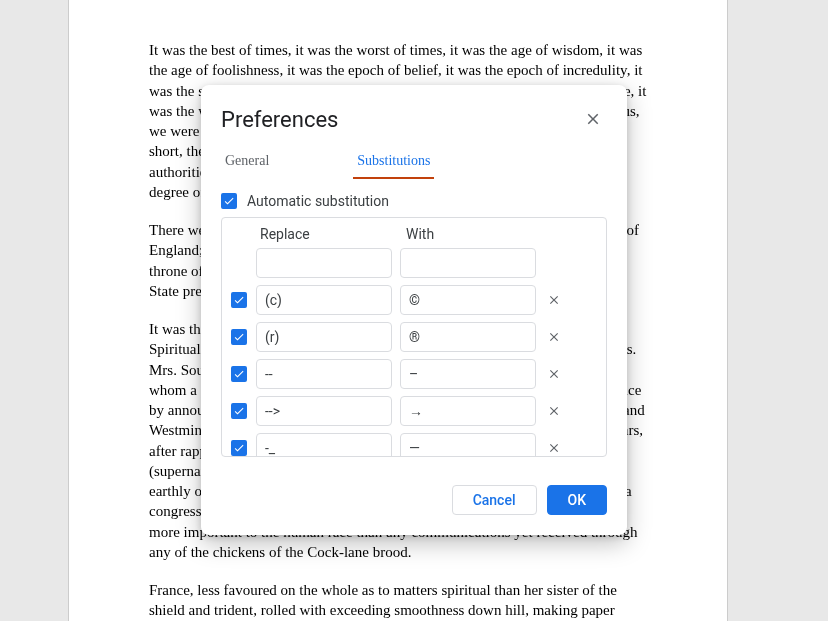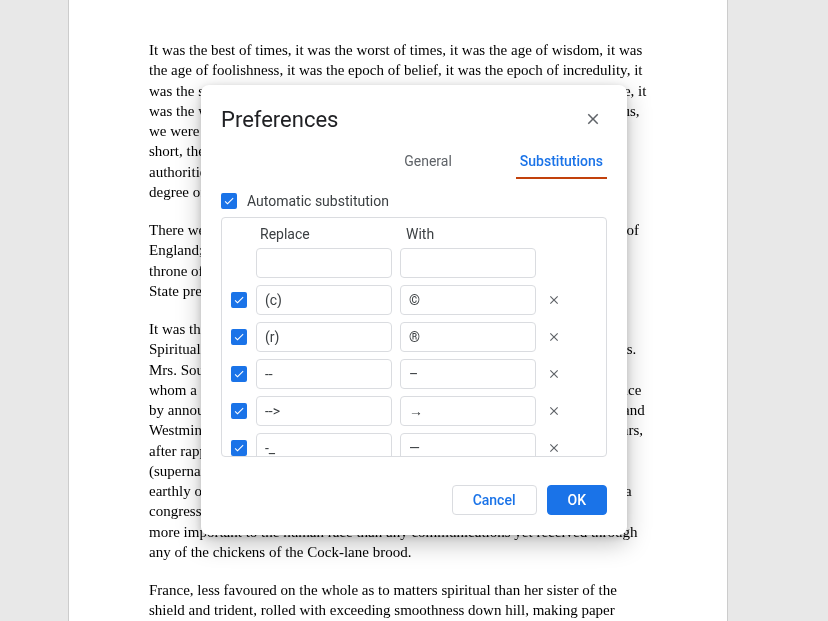--- a/index.html
+++ b/index.html
@@ -59,23 +59,24 @@
   .close-btn {
     width: 28px; height: 28px;
     display: flex; align-items: center; justify-content: center;
     color: #5f6368;
     cursor: pointer;
     border-radius: 50%;
   }
   .close-btn svg { width: 18px; height: 18px; }
   .tabs {
     display: flex;
-    justify-content: flex-end;
-    gap: 60px;
+    justify-content: flex-start;
+    gap: 80px;
     padding: 0 20px;
+    font-family: Liberation Serif, serif;
   }
   .tab {
     font-size: 14px;
     color: #5f6368;
     padding: 6px 4px 8px 4px;
     cursor: pointer;
     border-bottom: 2px solid transparent;
   }
   .tab.active {
     color: #1a73e8;

